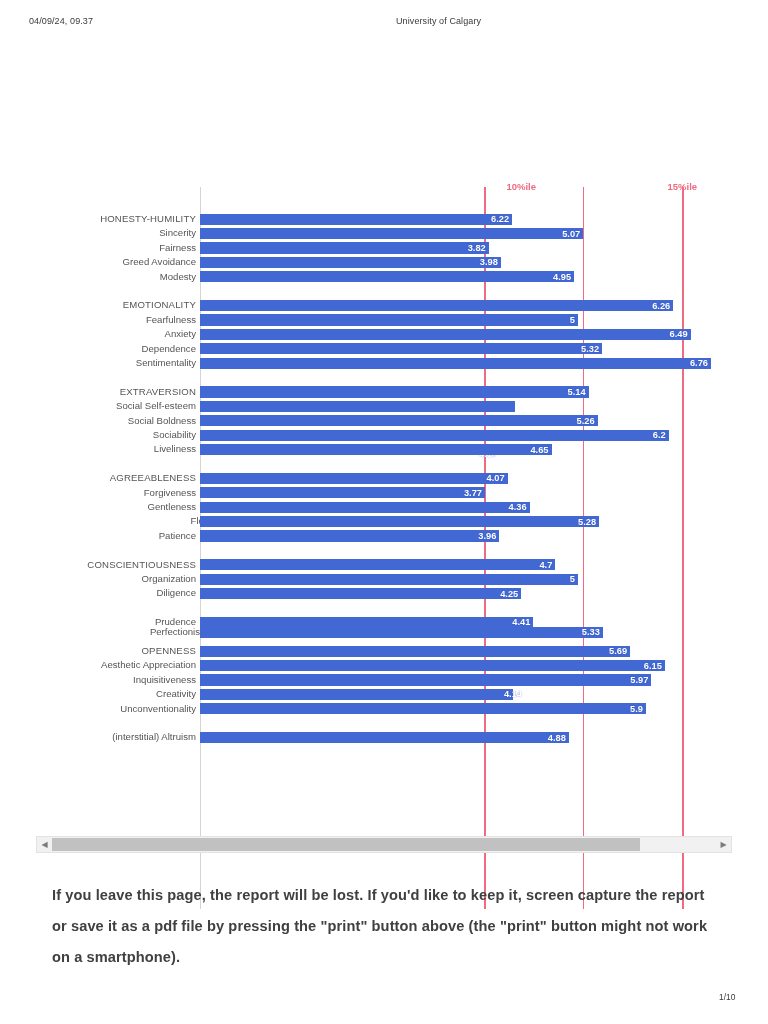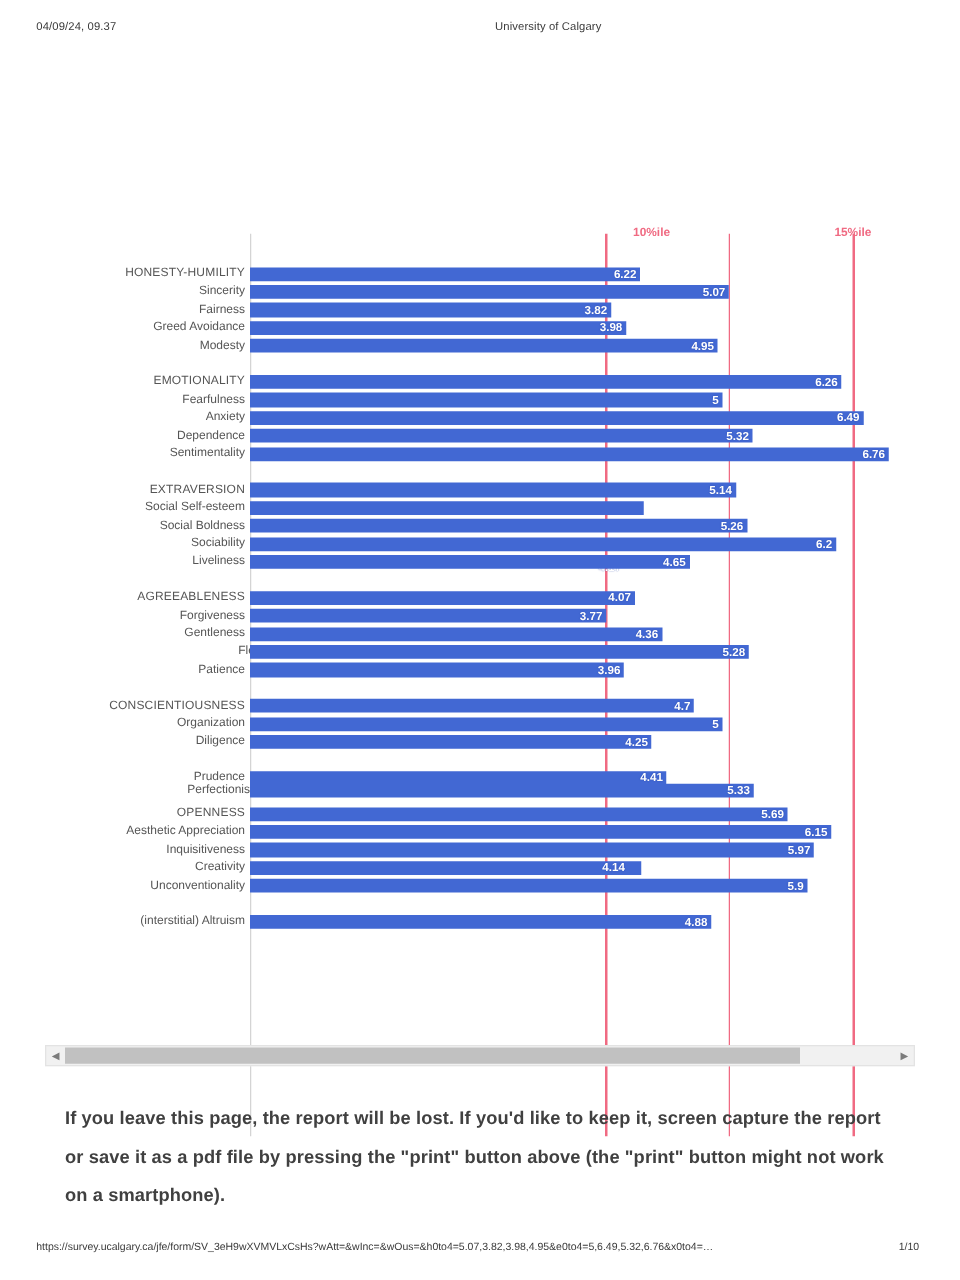--- a/index.html
+++ b/index.html
@@ -286,21 +286,21 @@
         <div class="bar-value" style="left: 664.94px;">6.15</div>
       </div>
       <div class="row" style="top: 512.8px;">
         <div class="row-label">Inquisitiveness</div>
         <div class="bar" style="width: 451.332px;"></div>
         <div class="bar-value" style="left: 651.332px;">5.97</div>
       </div>
       <div class="row" style="top: 527.2px;">
         <div class="row-label">Creativity</div>
         <div class="bar" style="width: 312.984px;"></div>
-        <div class="bar-value" style="left: 503px;">4.14</div>
+        <div class="bar-value" style="left: 525px;">4.14</div>
       </div>
       <div class="row" style="top: 541.6px;">
         <div class="row-label">Unconventionality</div>
         <div class="bar" style="width: 446.04px;"></div>
         <div class="bar-value" style="left: 646.04px;">5.9</div>
       </div>
       <div class="row" style="top: 570.4px;">
         <div class="row-label">(interstitial) Altruism</div>
         <div class="bar" style="width: 368.928px;"></div>
         <div class="bar-value" style="left: 568.928px;">4.88</div>
@@ -312,15 +312,14 @@
   <div class="sb-arrow">◀</div>
   <div class="sb-track">
     <div class="sb-thumb"></div>
   </div>
   <div class="sb-arrow">▶</div>
 </div>
 
 <div class="warning">If you leave this page, the report will be lost. If you'd like to keep it, screen capture the report or save it as a pdf file by pressing the "print" button above (the "print" button might not work on a smartphone).</div>
 
 <div class="page-footer">
-  <div class="ftr-url">https://survey.ucalgary.ca/jfe/form/SV_3eH9wXVMVLxCsHs?wAtt=&amp;wInc=&amp;wOus=&amp;h0to4=5.07,3.82,3.98,4.95&amp;e0to4=5,6.49,5.32,6.76&amp;x0to4=…</div>
   <div class="ftr-page">1/10</div>
 </div>
 
 </body></html>

